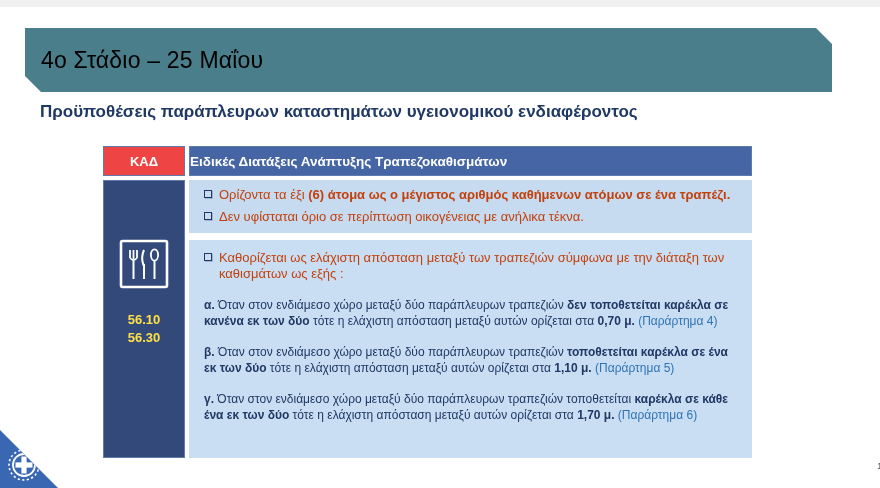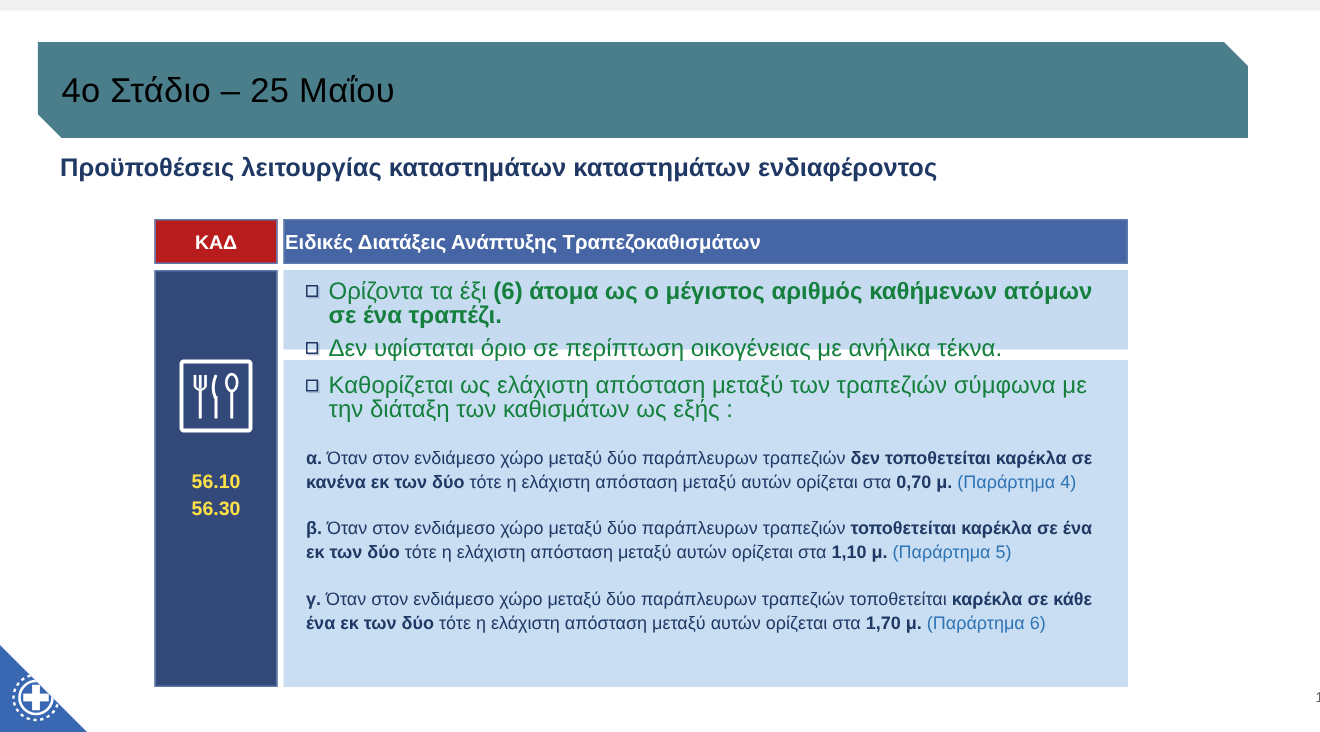--- a/index.html
+++ b/index.html
@@ -29,21 +29,21 @@
     position:absolute; left:40px; top:102px;
     color:#1F3864; font-size:17px; font-weight:700;
   }
   
   .rules-table{
     position:absolute; left:103px; top:146px; width:649px; height:312px;
     display:flex; flex-direction:column;
   }
   .thead{ display:flex; gap:4px; height:30px; margin-bottom:4px; }
   .cell-kad-header{
-    width:82px; background:#b91c1c; border:1px solid #5F7BAD;
+    width:82px; background:#ef4444; border:1px solid #5F7BAD;
     color:#ffffff; font-size:13px; font-weight:700;
     display:flex; align-items:center; justify-content:center;
   }
   .cell-main-header{
     flex:1; background:#4565A5; border:1px solid #5F7BAD;
     color:#ffffff; font-size:13.5px; font-weight:700;
     display:flex; align-items:center; 
   }
   .tbody{ display:flex; gap:4px; flex:1; }
   .cell-kad-body{
@@ -55,21 +55,21 @@
   .body-right{ flex:1; display:flex; flex-direction:column; }
   .block1{
     background:#C6DAF0; height:53px; padding:7px 10px 0 8px;
     display:flex; flex-direction:column; gap:6px;
   }
   .block2{
     background:#CADEF3; flex:1; margin-top:7px; padding:10px 14px 12px 8px;
   }
   .check-item{
     position:relative; padding-left:22px;
-    color:#15803d; font-size:16px; line-height:16px;
+    color:#c2410c; font-size:13px; line-height:16px;
   }
   .checkbox{
     position:absolute; left:7px; top:2.5px;
     width:8px; height:8px; border:1.6px solid #1F3864; background:transparent;
     box-shadow:1px 1px 0 rgba(31,56,100,0.25);
   }
   .rule-item{
     margin-top:15px; padding-left:7px; padding-right:4px;
     color:#1F3864; font-size:12px; line-height:16px;
   }
@@ -87,21 +87,21 @@
 </style>
 </head>
 <body>
 
 <div class="top-strip"></div>
 
 <div class="banner">
   <div class="banner-title">4ο Στάδιο – 25 Μαΐου</div>
 </div>
 
-<div class="subtitle">Προϋποθέσεις λειτουργίας καταστημάτων καταστημάτων ενδιαφέροντος</div>
+<div class="subtitle">Προϋποθέσεις παράπλευρων καταστημάτων υγειονομικού ενδιαφέροντος</div>
 
 <div class="rules-table">
   <div class="thead">
     <div class="cell-kad-header">ΚΑΔ</div>
     <div class="cell-main-header">Ειδικές Διατάξεις Ανάπτυξης Τραπεζοκαθισμάτων</div>
   </div>
   <div class="tbody">
     <div class="cell-kad-body">
       <span>
         <svg width="50" height="50" viewBox="0 0 50 50" fill="none">

